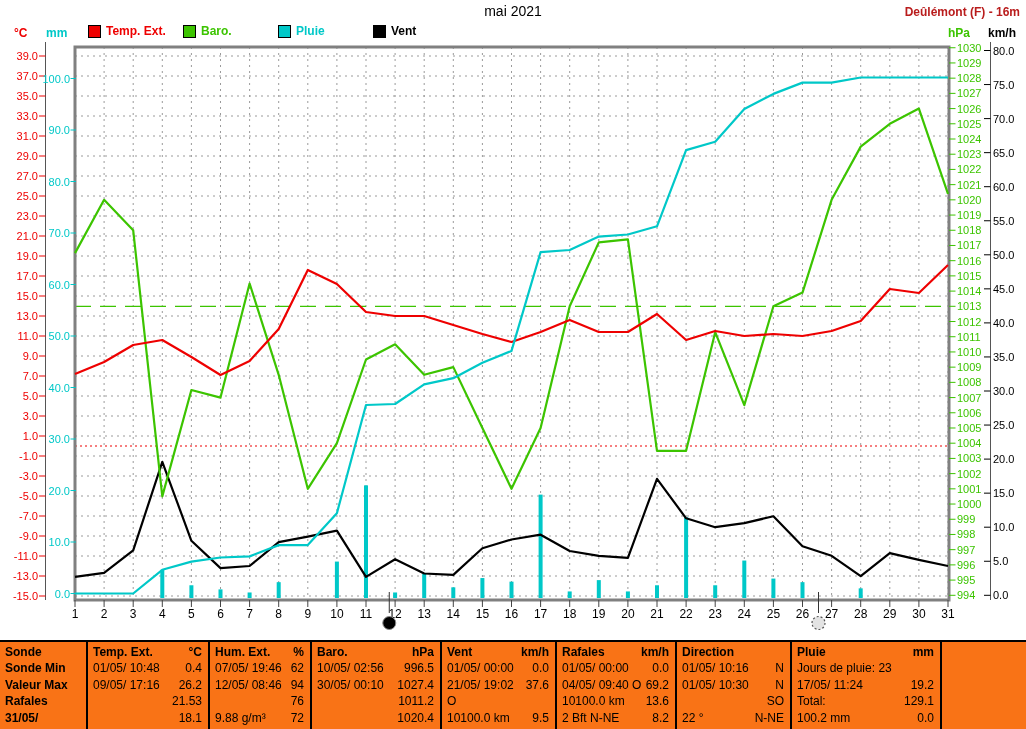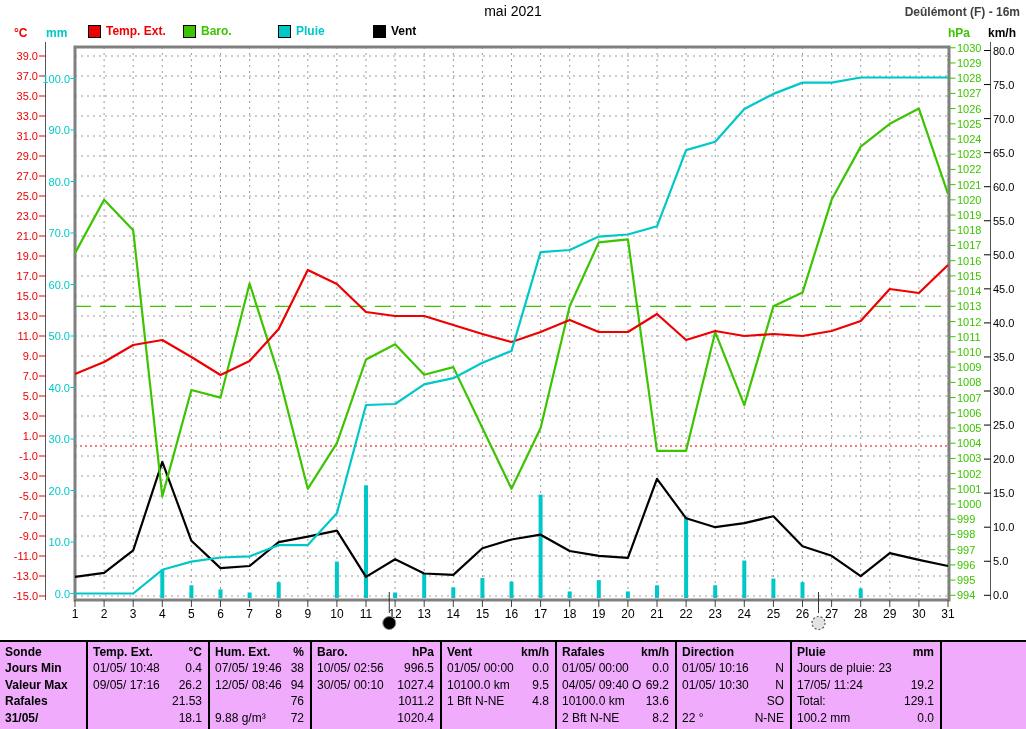--- a/index.html
+++ b/index.html
@@ -1,30 +1,30 @@
 <!DOCTYPE html>
 <html><head>
 <meta charset="utf-8">
 <style>
   html,body{margin:0;padding:0;background:#fff;}
   body{width:1026px;height:729px;overflow:hidden;font-family:"Liberation Sans",sans-serif;position:relative;}
   #chart-wrap{position:absolute;left:0;top:0;width:1026px;height:640px;background:#fff;}
   #chart-svg{position:absolute;left:0;top:0;}
   .overlay{position:absolute;white-space:nowrap;}
   #page-title{left:0;right:0;top:3px;text-align:center;font-size:14px;color:#000;}
-  #station{right:6px;top:5px;font-size:12px;font-weight:bold;color:#404040;padding-left:11px;}
+  #station{right:6px;top:5px;font-size:12px;font-weight:bold;color:#b91c1c;padding-left:11px;}
   .axis-title{font-size:12px;font-weight:bold;}
   #axis-title-temp{left:14px;top:26px;color:#ee0000;}
   #axis-title-rain{left:46px;top:26px;color:#00c8c8;}
   #axis-title-baro{left:948px;top:26px;color:#3cc400;}
   #axis-title-wind{left:988px;top:26px;color:#000;}
   #legend{position:absolute;left:0;top:24px;height:16px;width:1026px;}
   .legend-item{position:absolute;top:0;display:flex;align-items:center;gap:5px;font-size:12px;font-weight:bold;}
   .legend-swatch{width:11px;height:11px;border:1px solid #000;display:inline-block;}
-  #stats-table{position:absolute;left:0;top:640px;width:1026px;height:89px;background:#f0abfc;border-top:2px solid #000;box-sizing:border-box;display:grid;grid-template-columns:86px 122px 102px 130px 115px 120px 115px 150px 1fr;font-size:12px;color:#000;}
+  #stats-table{position:absolute;left:0;top:640px;width:1026px;height:89px;background:#f97316;border-top:2px solid #000;box-sizing:border-box;display:grid;grid-template-columns:86px 122px 102px 130px 115px 120px 115px 150px 1fr;font-size:12px;color:#000;}
   .tcol{box-sizing:border-box;padding:2px 0 0 0;}
   .tcol + .tcol{border-left:2px solid #000;}
   .trow{display:flex;justify-content:space-between;line-height:16.4px;padding:0 6px 0 5px;}
   .trow .l{text-align:left;}
   .trow .r{text-align:right;}
   .trow.head{font-weight:bold;}
   .rowlabels .trow{font-weight:bold;}
   .trow.last .r{font-weight:normal;}
 </style>
 </head>
@@ -402,21 +402,21 @@
     </div>
 </div>
 
 <div id="stats-table">
     <div class="tcol rowlabels">
       <div class="trow">
         <span class="l">Sonde</span>
         <span class="r"></span>
       </div>
       <div class="trow">
-        <span class="l">Jours Min</span>
+        <span class="l">Sonde Min</span>
         <span class="r"></span>
       </div>
       <div class="trow">
         <span class="l">Valeur Max</span>
         <span class="r"></span>
       </div>
       <div class="trow">
         <span class="l">Rafales</span>
         <span class="r"></span>
       </div>
@@ -447,21 +447,21 @@
         <span class="r">18.1</span>
       </div>
     </div>
     <div class="tcol">
       <div class="trow head">
         <span class="l">Hum. Ext.</span>
         <span class="r">%</span>
       </div>
       <div class="trow">
         <span class="l">07/05/ 19:46</span>
-        <span class="r">38</span>
+        <span class="r">62</span>
       </div>
       <div class="trow">
         <span class="l">12/05/ 08:46</span>
         <span class="r">94</span>
       </div>
       <div class="trow">
         <span class="l"></span>
         <span class="r">76</span>
       </div>
       <div class="trow last">
@@ -492,20 +492,24 @@
       </div>
     </div>
     <div class="tcol">
       <div class="trow head">
         <span class="l">Vent</span>
         <span class="r">km/h</span>
       </div>
       <div class="trow">
         <span class="l">01/05/ 00:00</span>
         <span class="r">0.0</span>
+      </div>
+      <div class="trow">
+        <span class="l">21/05/ 19:02 O</span>
+        <span class="r">37.6</span>
       </div>
       <div class="trow">
         <span class="l">10100.0 km</span>
         <span class="r">9.5</span>
       </div>
       <div class="trow last">
         <span class="l">1 Bft N-NE</span>
         <span class="r">4.8</span>
       </div>
     </div>

